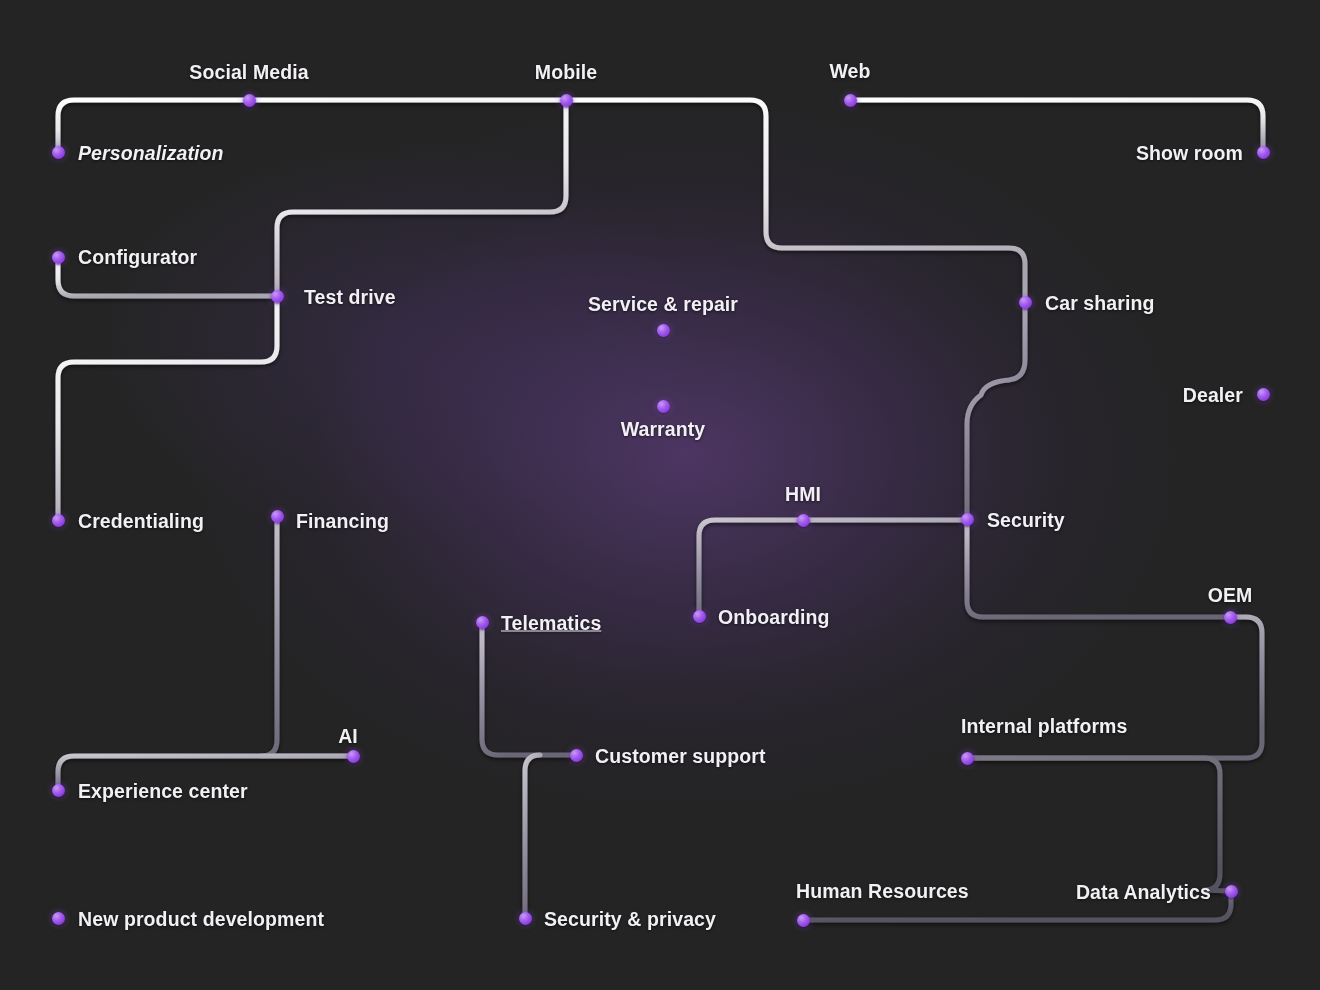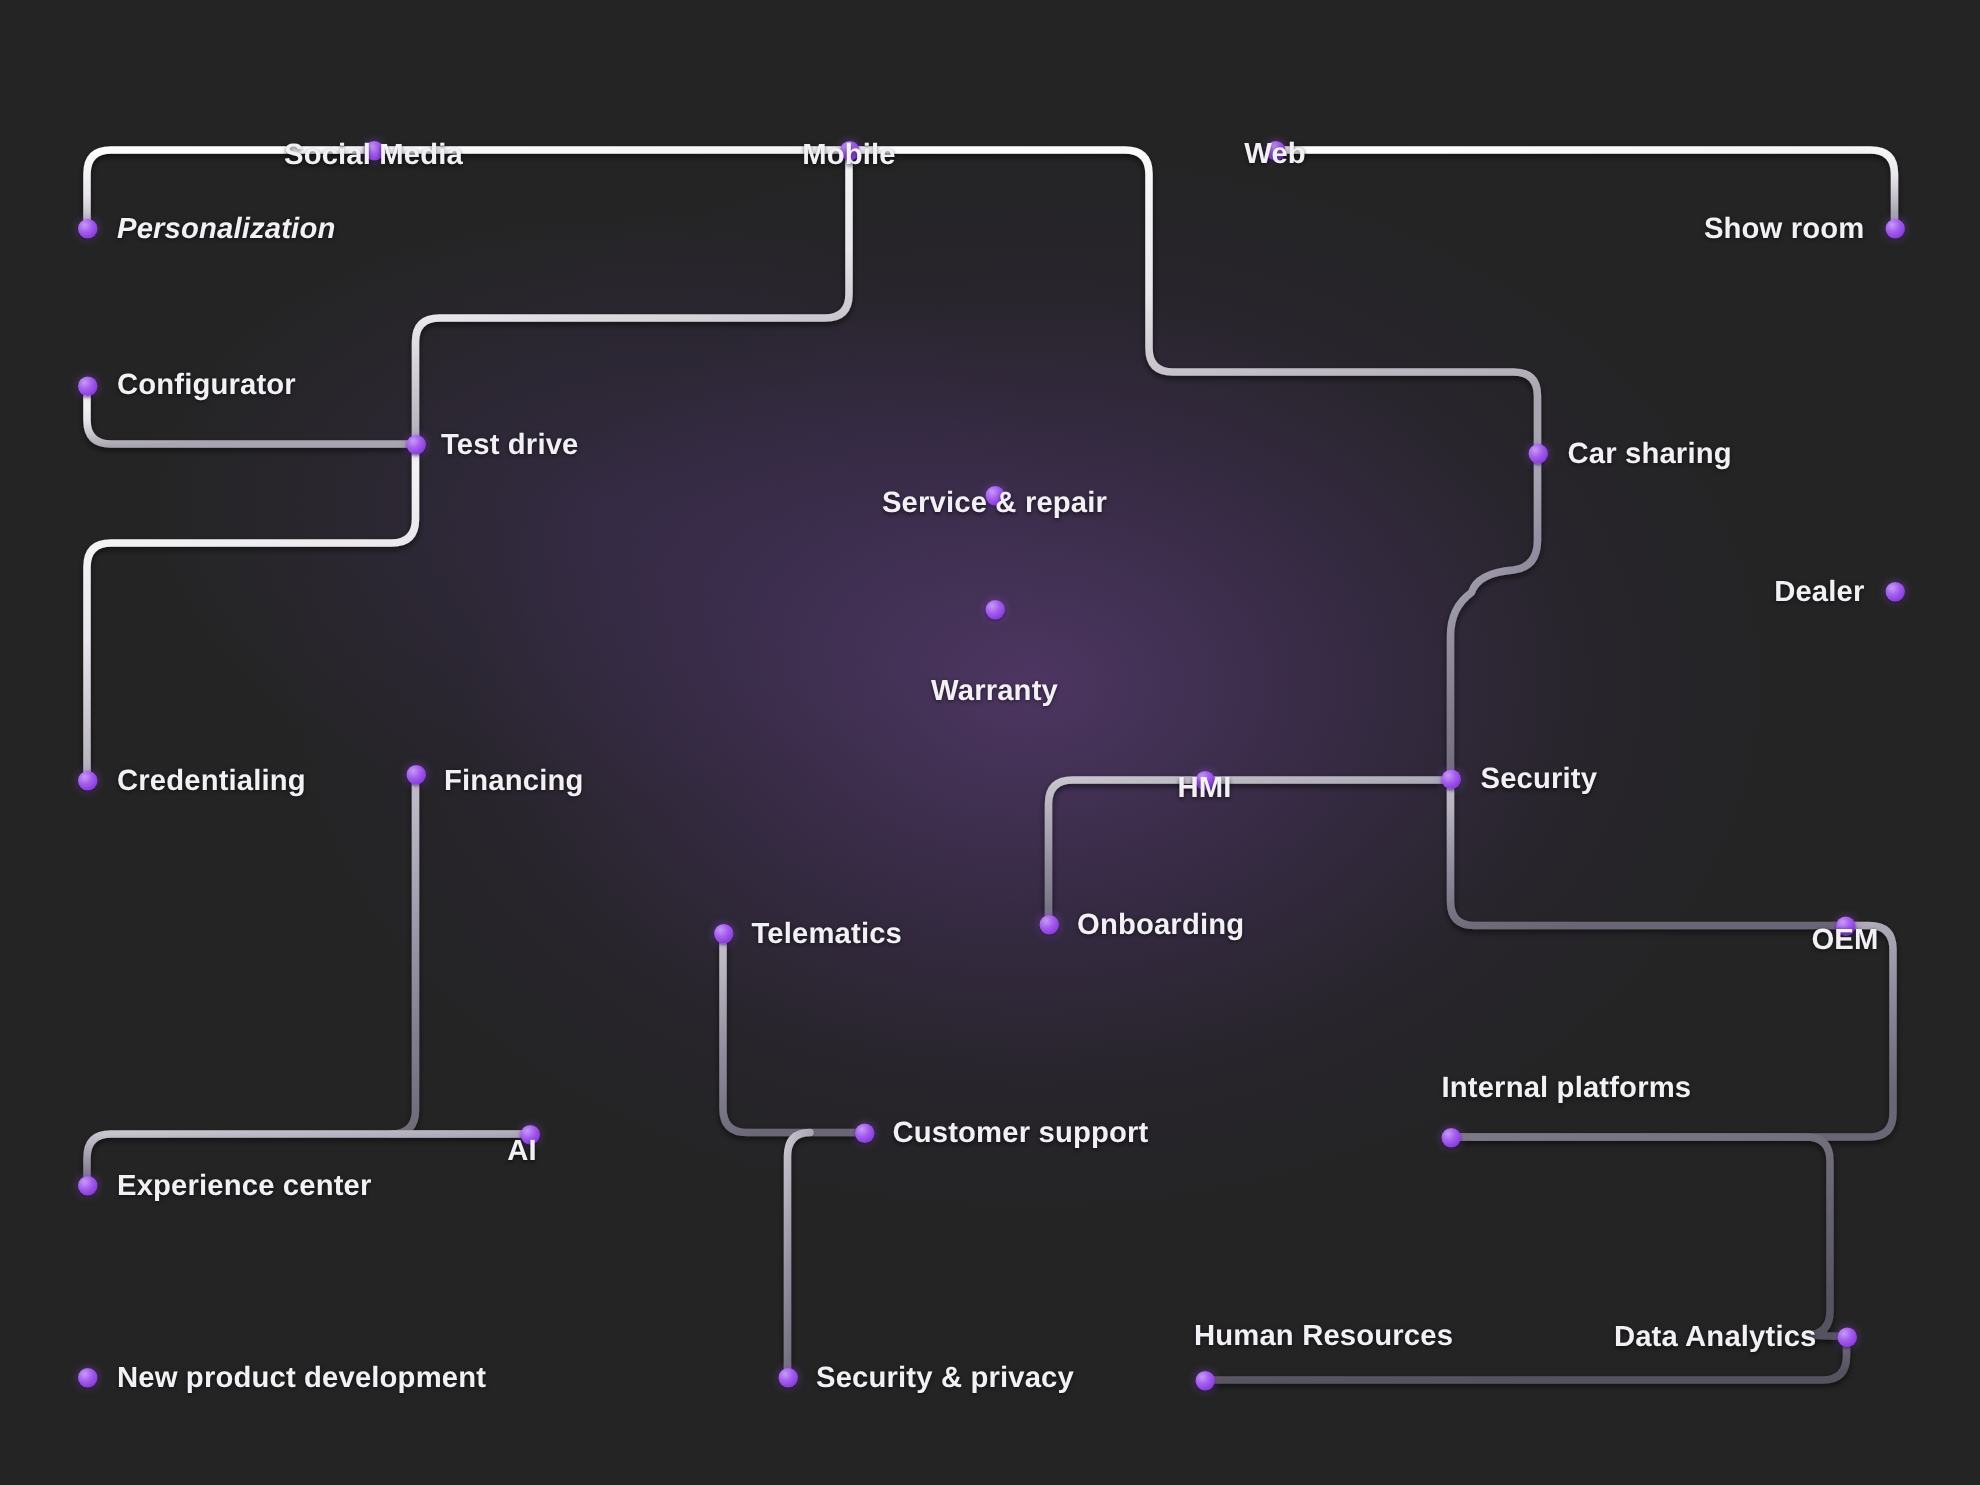--- a/index.html
+++ b/index.html
@@ -33,21 +33,21 @@
     color:#f2f0f4;
     font-size:19.5px;
     font-weight:700;
     letter-spacing:0.1px;
     white-space:nowrap;
     z-index:7;
     text-shadow:0 1px 3px rgba(0,0,0,0.6);
   }
   .label.r{transform:translate(0,-50%);}
   .label.l{transform:translate(-100%,-50%);text-align:center;}
-  .label.c{transform:translate(-50%,-50%);margin-top:32px;}
+  .label.c{transform:translate(-50%,-50%);}
 </style>
 </head>
 <body>
 
 <div id="stage">
   <div id="glow"></div>
 
   <svg id="wires" width="1320" height="990" viewBox="0 0 1320 990">
     <defs>
       <linearGradient id="gBright" x1="0" y1="0" x2="0.25" y2="1">
@@ -121,31 +121,31 @@
       <div class="node" style="left: 58px; top: 918px;"></div>
       <div class="node" style="left: 525px; top: 918px;"></div>
     </div>
   <div id="label-layer">
       <div class="label c" style="left: 249px; top: 72px;">Social Media</div>
       <div class="label c" style="left: 566px; top: 72px;">Mobile</div>
       <div class="label c" style="left: 850px; top: 71px;">Web</div>
       <div class="label r" style="left: 78px; top: 153px; font-style: italic;">Personalization</div>
       <div class="label l" style="left: 1243px; top: 153px;">Show room</div>
       <div class="label r" style="left: 78px; top: 257px;">Configurator</div>
-      <div class="label r" style="left: 294px; top: 297px;">Test drive</div>
+      <div class="label r" style="left: 304px; top: 297px;">Test drive</div>
       <div class="label c" style="left: 663px; top: 304px;">Service &amp; repair</div>
       <div class="label r" style="left: 1045px; top: 303px;">Car sharing</div>
       <div class="label c" style="left: 663px; top: 429px;">Warranty</div>
       <div class="label l" style="left: 1243px; top: 395px;">Dealer</div>
       <div class="label c" style="left: 803px; top: 494px;">HMI</div>
       <div class="label r" style="left: 78px; top: 521px;">Credentialing</div>
       <div class="label r" style="left: 296px; top: 521px;">Financing</div>
       <div class="label r" style="left: 987px; top: 520px;">Security</div>
       <div class="label c" style="left: 1230px; top: 595px;">OEM</div>
-      <div class="label r" style="left: 501px; top: 623px;">Telematics</div>
+      <div class="label r" style="left: 501px; top: 623px; text-decoration: underline;">Telematics</div>
       <div class="label r" style="left: 718px; top: 617px;">Onboarding</div>
       <div class="label c" style="left: 348px; top: 736px; text-align: center;">AI</div>
       <div class="label r" style="left: 595px; top: 756px;">Customer support</div>
       <div class="label r" style="left: 961px; top: 726px;">Internal platforms</div>
       <div class="label r" style="left: 78px; top: 791px;">Experience center</div>
       <div class="label r" style="left: 796px; top: 891px;">Human Resources</div>
       <div class="label l" style="left: 1211px; top: 892px;">Data Analytics</div>
       <div class="label r" style="left: 78px; top: 919px;">New product development</div>
       <div class="label r" style="left: 544px; top: 919px;">Security &amp; privacy</div>
     </div>

